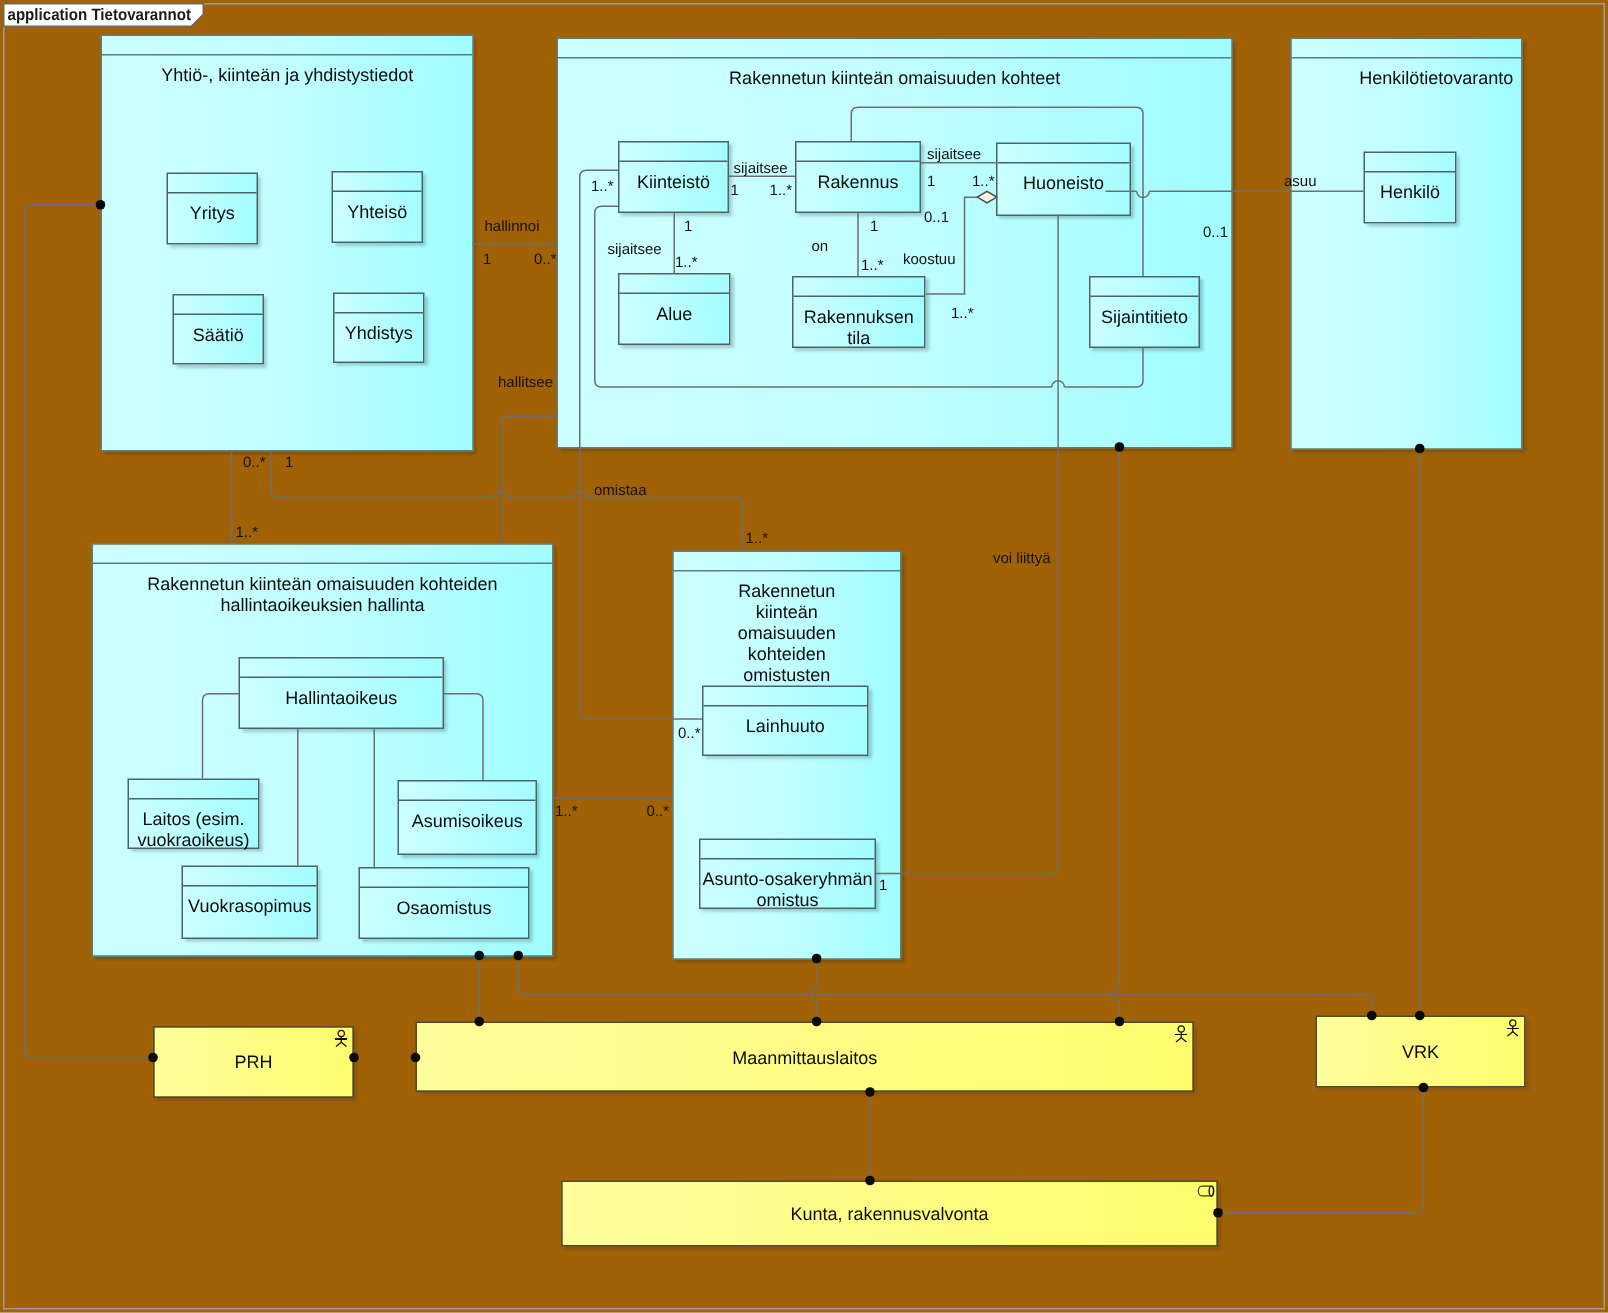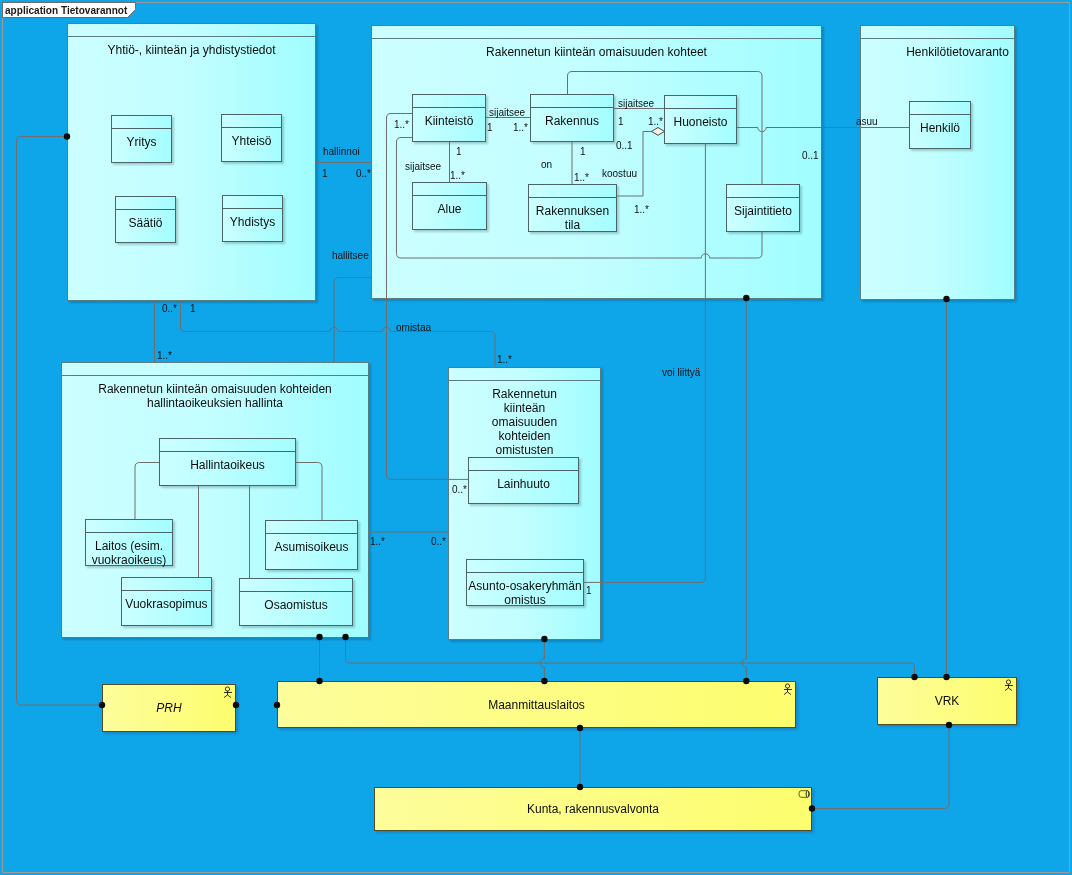--- a/index.html
+++ b/index.html
@@ -1,17 +1,17 @@
 <!DOCTYPE html>
 <html><head>
 <meta charset="utf-8">
 <style>
   html,body{margin:0;padding:0;}
   body{width:1072px;height:875px;background:#fff;font-family:"Liberation Sans",sans-serif;overflow:hidden;}
-  #canvas{position:relative;width:1072px;height:875px;background:#0ea5e9;}
+  #canvas{position:relative;width:1072px;height:875px;background:#a16207;}
   .tab-label{position:absolute;left:5px;top:4px;font-size:11px;font-weight:bold;transform:scaleX(0.915);color:#1a1a1a;white-space:nowrap;transform-origin:left top;}
 
   
   .pkg{position:absolute;box-sizing:border-box;border:1px solid #5d7c80;
        background:linear-gradient(to right,#ccffff 0%,#c3feff 47%,#a0fdff 100%);
        box-shadow:2px 2px 2px rgba(0,0,0,0.18);}
   .pkg-hdr{position:absolute;left:0;right:0;top:0;height:13px;border-bottom:1px solid #5d7c80;box-sizing:border-box;}
   .pkg-title{position:absolute;left:0;right:0;text-align:center;font-size:12px;color:#0d0d0d;line-height:14px;}
 
   
@@ -88,21 +88,21 @@
   </div>
 
   <div class="cls" style="left:412px;top:94px;width:74px;height:48px;">
     <div class="cls-hdr"></div>
     <div class="cls-name">Kiinteistö</div>
   </div>
   <div class="cls" style="left:530px;top:94px;width:84px;height:48px;">
     <div class="cls-hdr"></div>
     <div class="cls-name">Rakennus</div>
   </div>
-  <div class="cls" style="left:664px;top:95px;width:73px;height:49px;padding-left:10px;">
+  <div class="cls" style="left:664px;top:95px;width:90px;height:49px;padding-left:10px;">
     <div class="cls-hdr"></div>
     <div class="cls-name">Huoneisto</div>
   </div>
   <div class="cls" style="left:412px;top:182px;width:75px;height:48px;">
     <div class="cls-hdr"></div>
     <div class="cls-name">Alue</div>
   </div>
   <div class="cls" style="left:528px;top:184px;width:89px;height:48px;padding-left:12px;">
     <div class="cls-hdr"></div>
     <div class="cls-name">Rakennuksen tila</div>
@@ -140,21 +140,21 @@
 
   <div class="cls" style="left:468px;top:457px;width:111px;height:47px;">
     <div class="cls-hdr"></div>
     <div class="cls-name">Lainhuuto</div>
   </div>
   <div class="cls" style="left:466px;top:559px;width:118px;height:47px;">
     <div class="cls-hdr"></div>
     <div class="cls-name" style="left:-6px;right:-6px;">Asunto-osakeryhmän omistus</div>
   </div>
 
-  <div class="act" style="left:102px;top:684px;width:134px;height:48px;font-style:italic;">
+  <div class="act" style="left:102px;top:684px;width:134px;height:48px;">
     <div class="act-name">PRH</div>
     <svg class="act-icon" viewBox="0 0 10 13">
       <circle cx="4.5" cy="3" r="2.1" fill="none" stroke="#111" stroke-width="0.85"></circle>
       <path d="M4.5 5.1 L4.5 9.0" stroke="#111" stroke-width="0.85" fill="none"></path>
       <path d="M0.5 6.6 L8.5 6.6" stroke="#111" stroke-width="0.85" fill="none" shape-rendering="crispEdges"></path>
       <path d="M4.5 8.9 L1.0 11.6 M4.5 8.9 L8.0 11.6" stroke="#111" stroke-width="0.85" fill="none"></path>
     </svg>
   </div>
   <div class="act" style="left:277px;top:681px;width:519px;height:47px;">
     <div class="act-name">Maanmittauslaitos</div>

